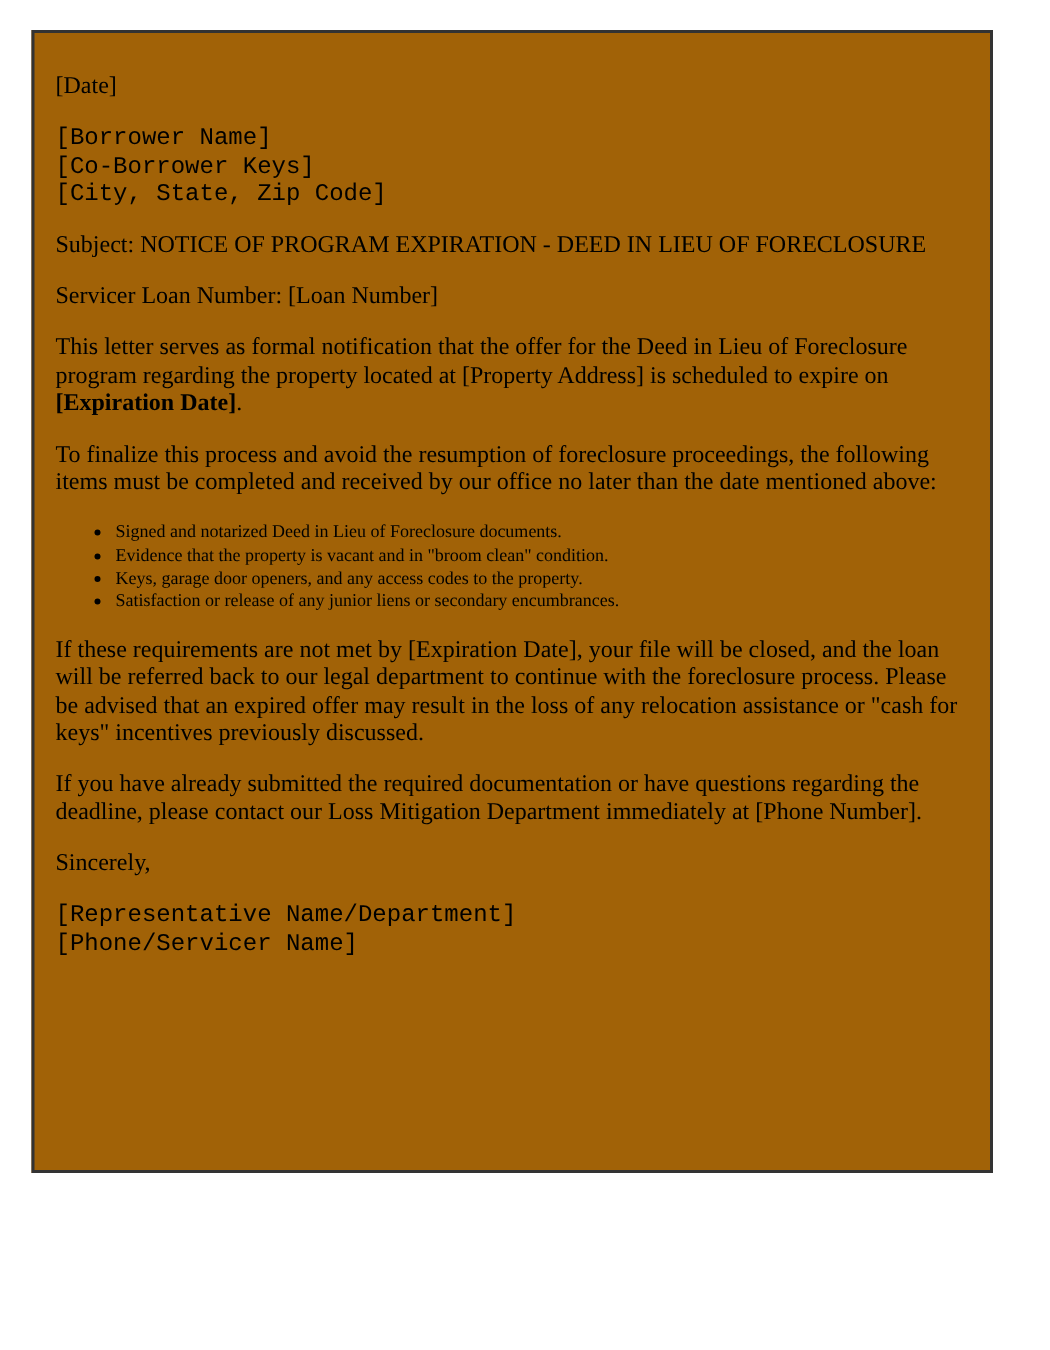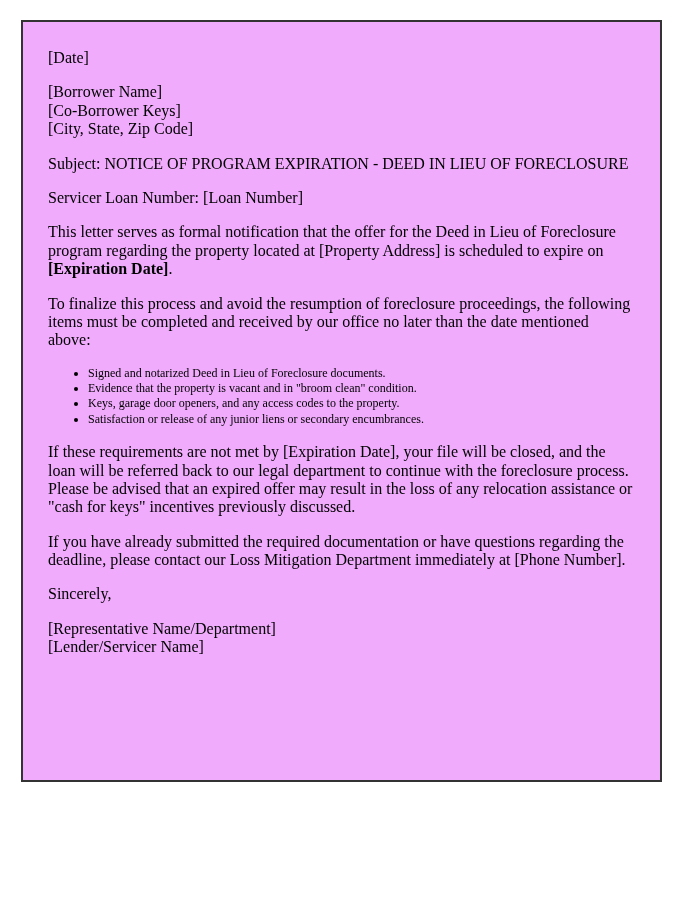--- a/index.html
+++ b/index.html
@@ -15,38 +15,39 @@
     color: #000000;
   }
   .letter-page {
     position: absolute;
     left: 21px;
     top: 20px;
     width: 641px;
     height: 762px;
     box-sizing: border-box;
     border: 2px solid #333333;
-    padding: 27px 25px;
-    background: #f0abfc;
+    padding: 27px 14px;
+    background: #a16207;
     overflow: hidden;
   }
   .letter-page p {
     margin: 16px 0;
     font-size: 16px;
     line-height: 1.15;
   }
   .letter-page p:first-child {
     margin-top: 0;
   }
   .address-block p,
   .signature-block p {
     margin: 16px 0;
   }
   .line {
     display: block;
+    font-family: Liberation Mono, monospace;
   }
   .subject {
     font-weight: normal;
   }
   ul.requirements {
     margin: 16px 0;
     padding-left: 40px;
     font-size: 12px;
     line-height: 1.28;
   }
@@ -90,17 +91,17 @@
 
   <p>If these requirements are not met by [Expiration Date], your file will be closed, and the loan will be referred back to our legal department to continue with the foreclosure process. Please be advised that an expired offer may result in the loss of any relocation assistance or "cash for keys" incentives previously discussed.</p>
 
   <p>If you have already submitted the required documentation or have questions regarding the deadline, please contact our Loss Mitigation Department immediately at [Phone Number].</p>
 
   <p>Sincerely,</p>
 
   <div class="signature-block">
     <p>
       <span class="line">[Representative Name/Department]</span>
-      <span class="line">[Lender/Servicer Name]</span>
+      <span class="line">[Phone/Servicer Name]</span>
     </p>
   </div>
 
 </div>
 
 </body></html>

